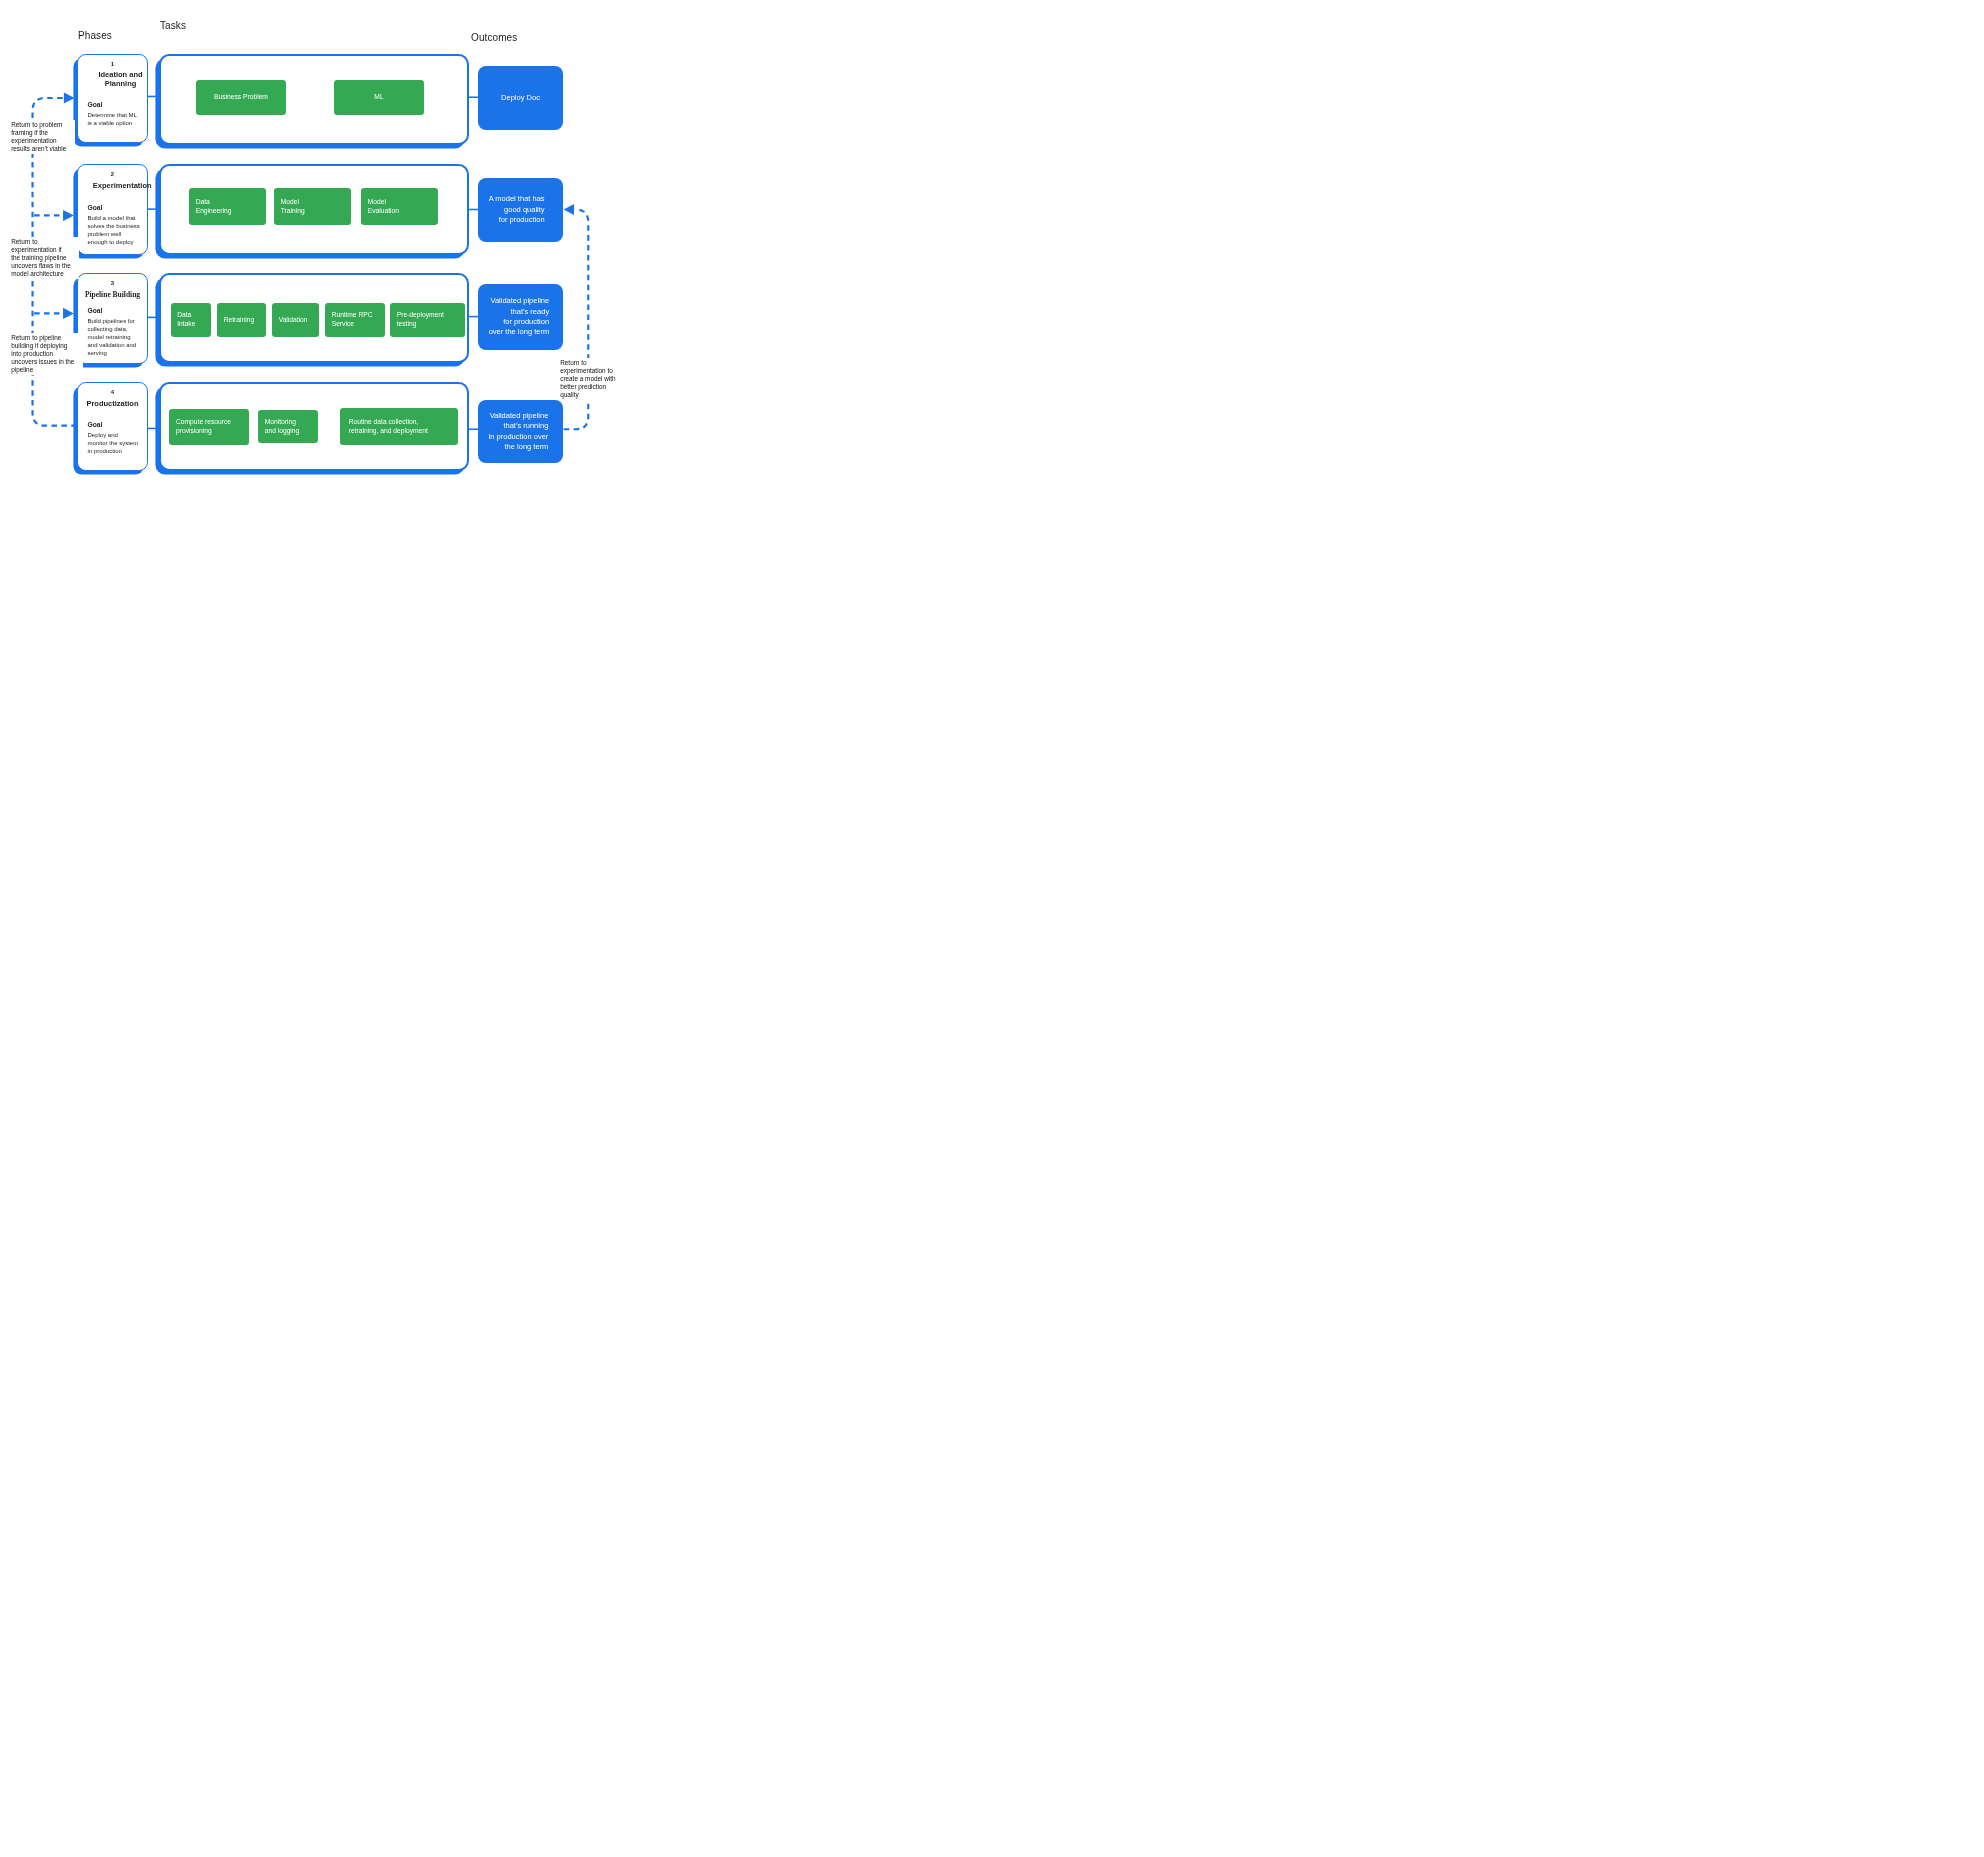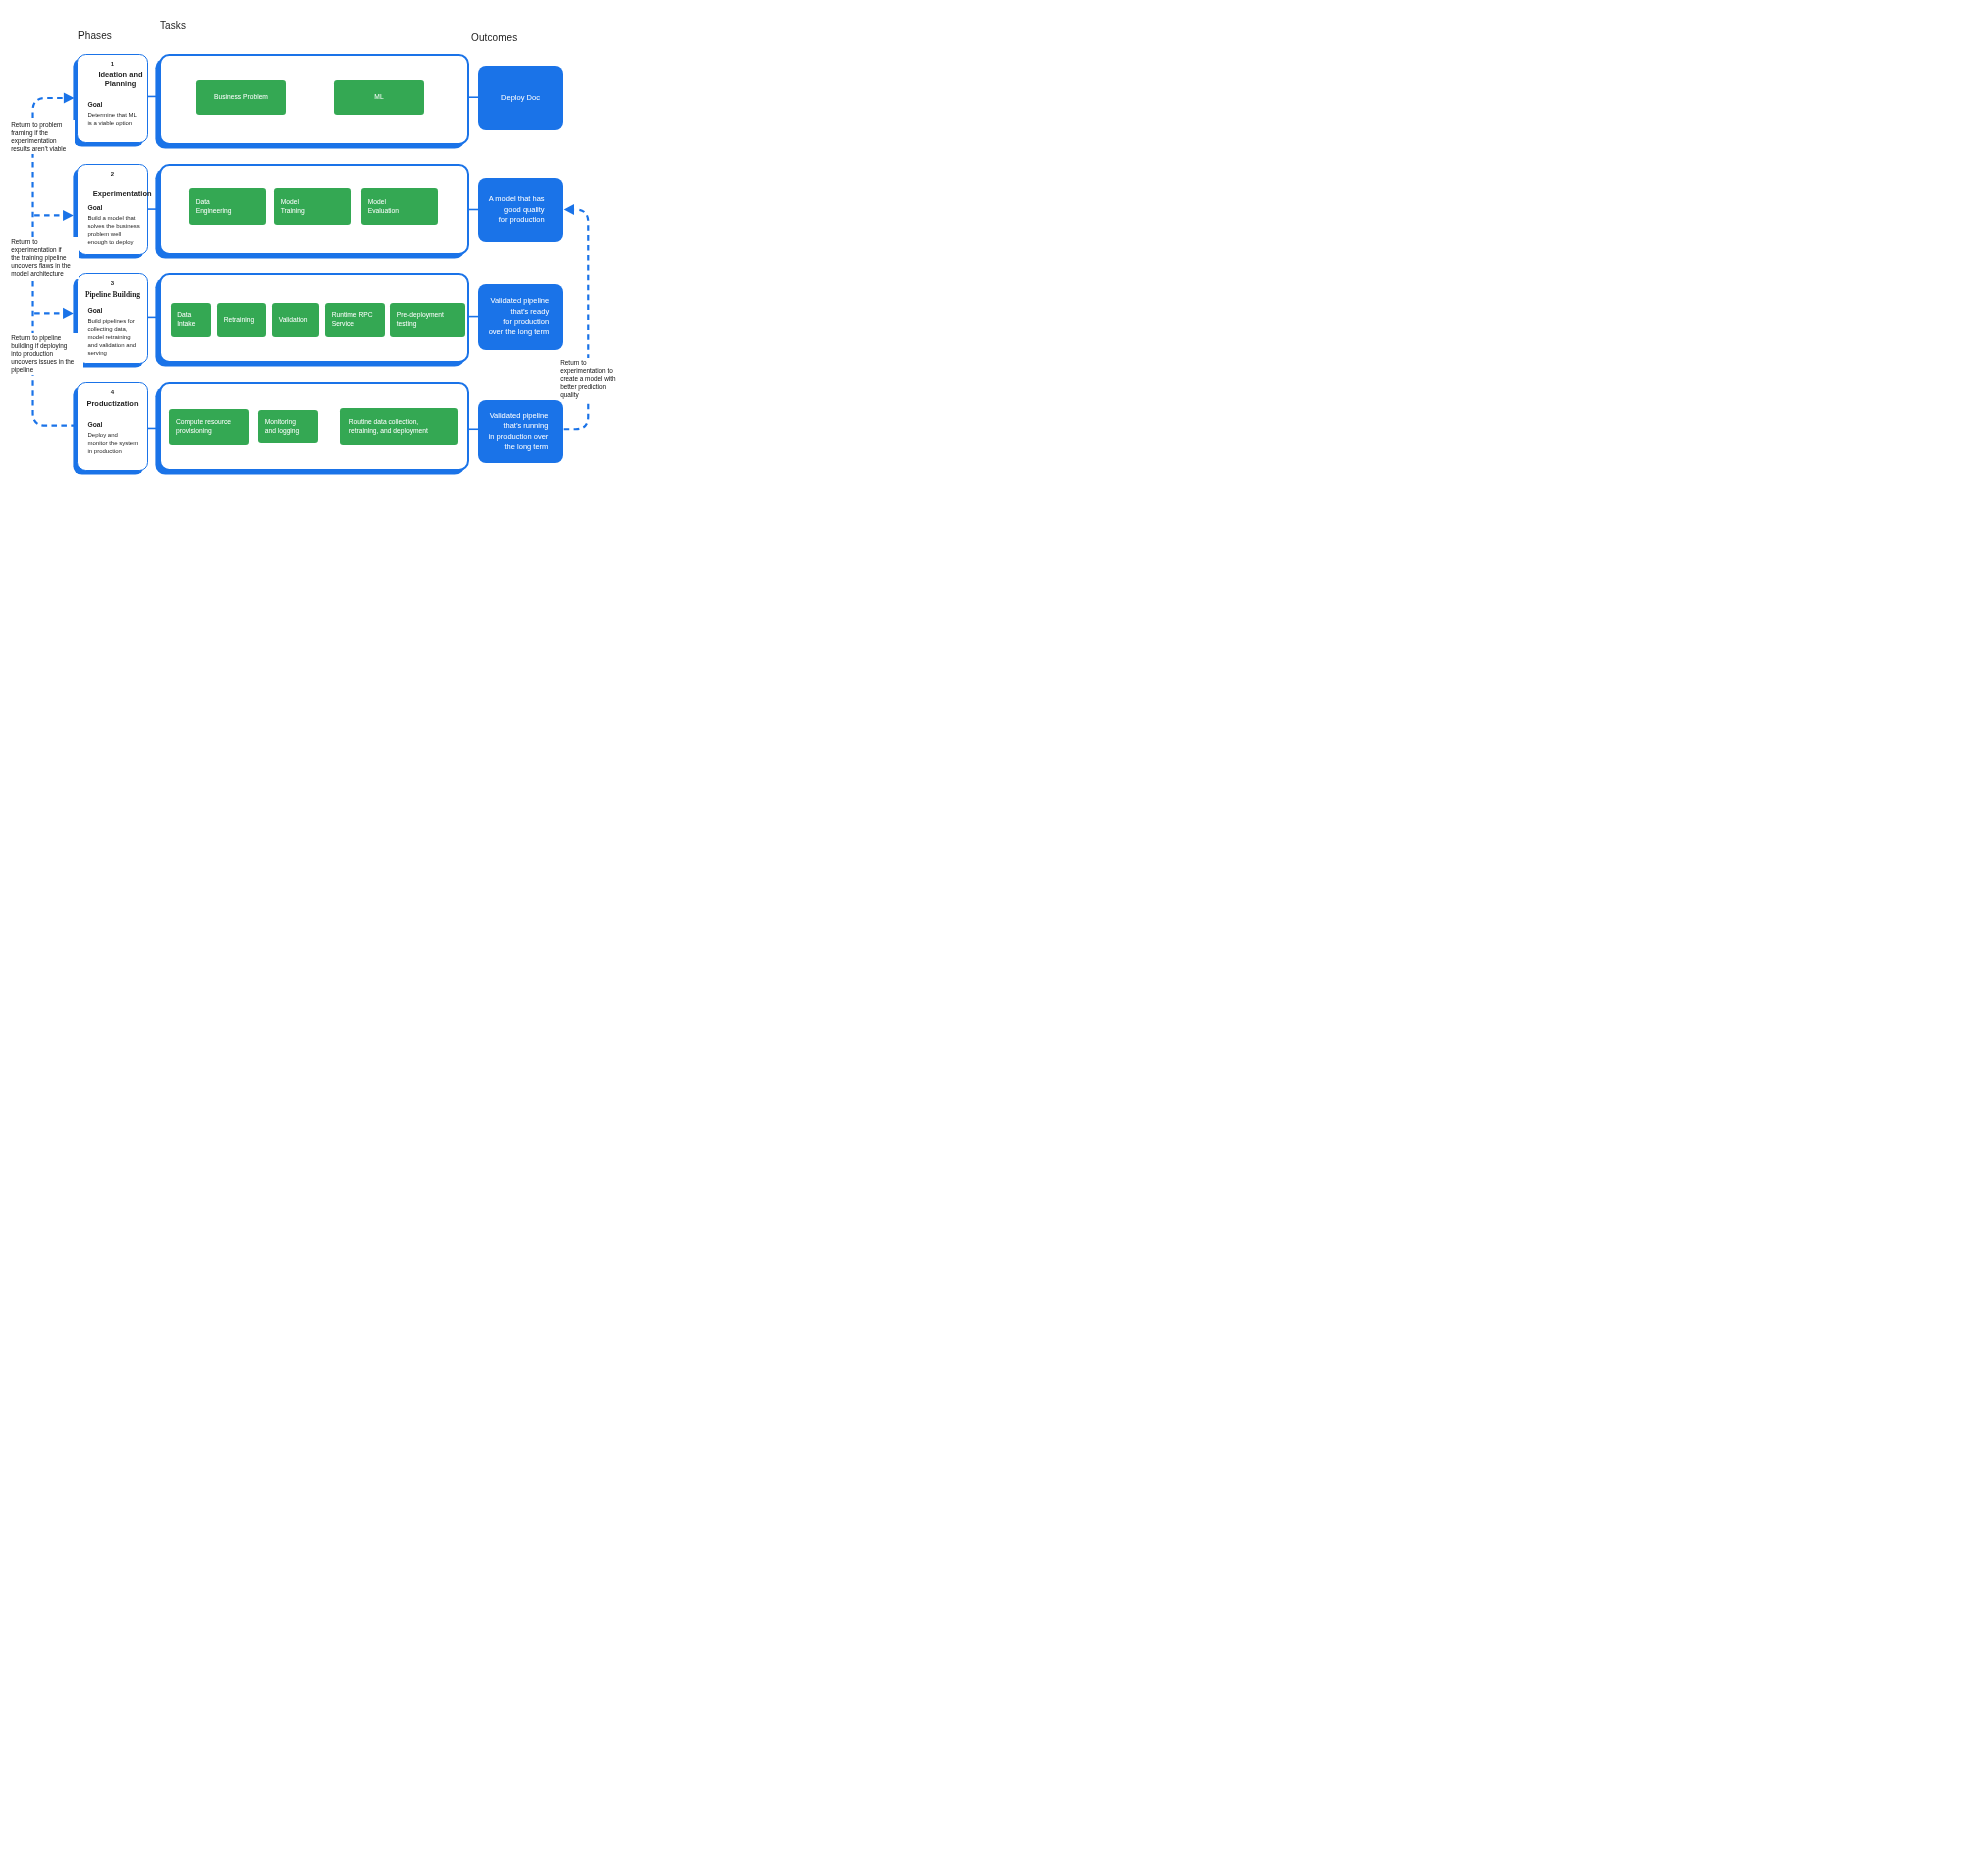--- a/index.html
+++ b/index.html
@@ -106,21 +106,21 @@
 is a viable option</div>
   </div>
   <div class="task-panel" style="top:54px;height:91px;">
     <div class="gbox center" style="left:35px;top:24px;width:90px;height:35px;">Business Problem</div>
     <div class="gbox center" style="left:173px;top:24px;width:90px;height:35px;">ML</div>
   </div>
   <div class="outcome-box center" style="top:66px;height:64px;">Deploy Doc</div>
 
   <div class="phase-box" style="top:164px;height:91px;">
     <div class="phase-number" style="top:5.6px;">2</div>
-    <div class="phase-title" style="top:24px;padding-left:14px;">Experimentation</div>
+    <div class="phase-title" style="top:16px;padding-left:14px;">Experimentation</div>
     <div class="goal-label" style="top:39px;">Goal</div>
     <div class="goal-text" style="top:50px;">Build a model that
 solves the business
 problem well
 enough to deploy</div>
   </div>
   <div class="task-panel" style="top:164px;height:91px;">
     <div class="gbox left" style="left:28px;top:22px;width:77px;height:37px;">Data
 Engineering</div>
     <div class="gbox left" style="left:113px;top:22px;width:77px;height:37px;">Model

